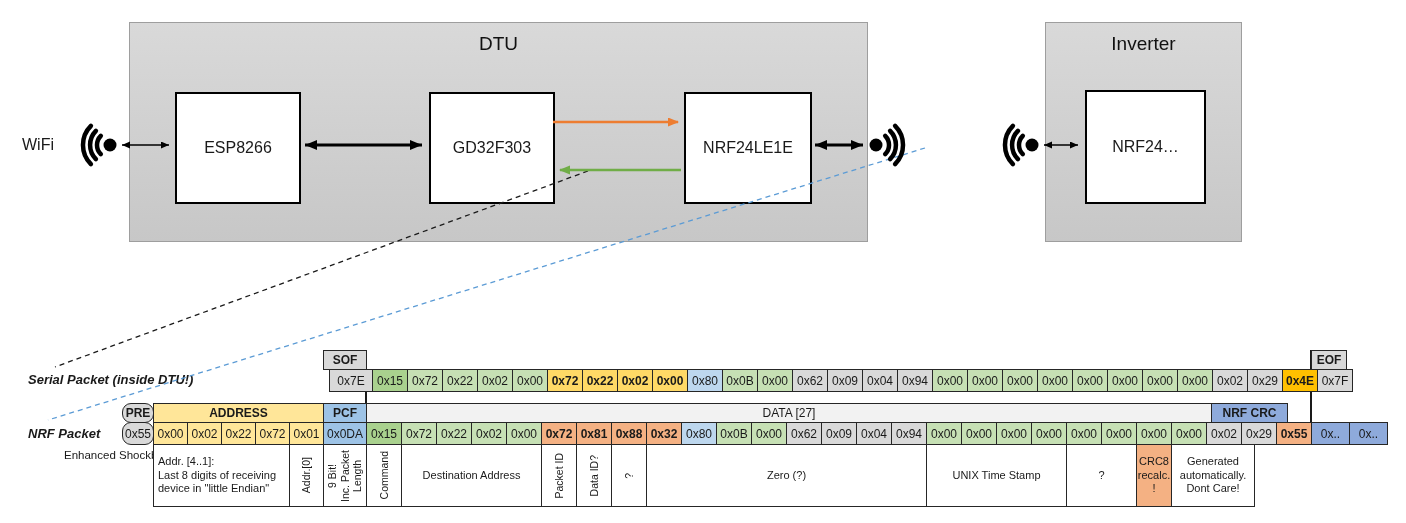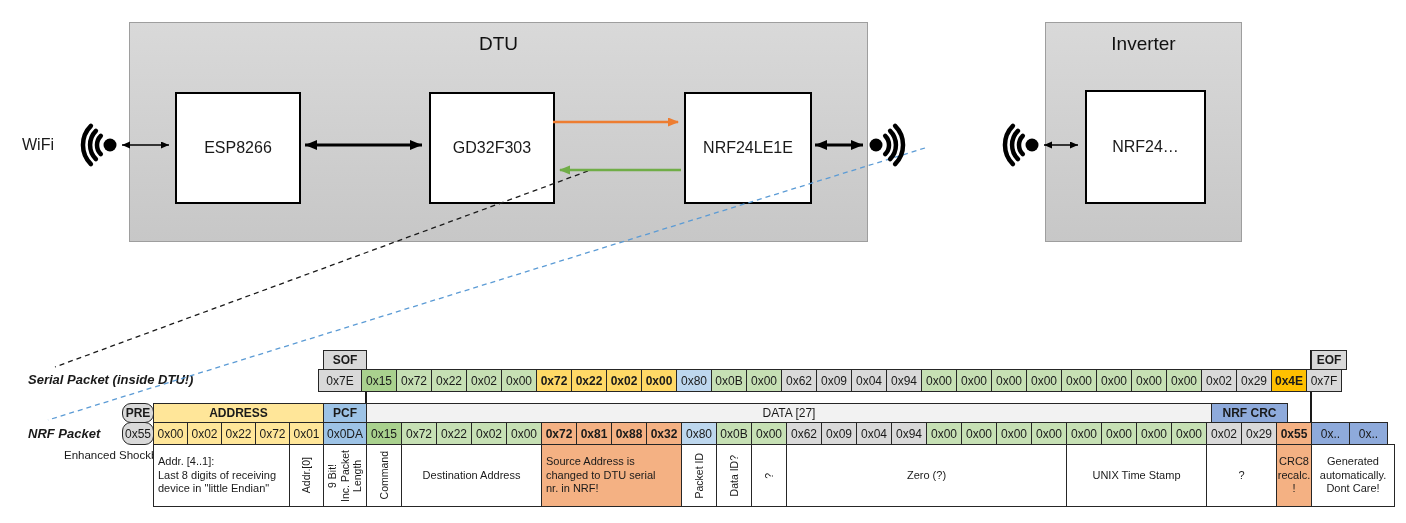--- a/index.html
+++ b/index.html
@@ -131,21 +131,21 @@
   <div class="vconn" style="left:365px;top:350px;height:157px"></div>
   <div class="vconn" style="left:1310px;top:350px;height:94px"></div>
 
   <div class="rowlabel" style="left:28px;top:372px">Serial Packet (inside DTU!)</div>
   <div class="rowlabel" style="left:28px;top:426px">NRF Packet</div>
   <div class="sublabel" style="left:28px;top:449px">Enhanced Shockburst</div>
 
   <div class="acell hdr h-gray" style="left:323px;top:350px;width:44px;height:20px">SOF</div>
   <div class="acell hdr h-gray" style="left:1311px;top:350px;width:36px;height:20px">EOF</div>
 
-  <div class="brow" style="left:318px;top:369px;height:23px">
+  <div class="brow" style="left:329px;top:369px;height:23px">
     <div class="cell c-gray1 w-sof">0x7E</div>
     <div class="cell w-byte c-green2">0x15</div>
       <div class="cell w-byte c-green1">0x72</div>
       <div class="cell w-byte c-green1">0x22</div>
       <div class="cell w-byte c-green1">0x02</div>
       <div class="cell w-byte c-green1">0x00</div>
       <div class="cell w-byte c-gold bold">0x72</div>
       <div class="cell w-byte c-gold bold">0x22</div>
       <div class="cell w-byte c-gold bold">0x02</div>
       <div class="cell w-byte c-gold bold">0x00</div>
@@ -220,23 +220,20 @@
   <div class="brow" style="left:153px;top:444px;height:63px">
     <div class="cell ann a-left a-addr4">Addr. [4..1]:
 Last 8 digits of receiving
 device in "little Endian"</div>
     <div class="cell ann vert a-addr1"><span class="vtext">Addr.[0]</span></div>
     <div class="cell ann vert a-pcf"><span class="vtext">9 Bit!
 Inc. Packet
 Length</span></div>
     <div class="cell ann vert a-b1"><span class="vtext">Command</span></div>
     <div class="cell ann a-b4">Destination Address</div>
-    <div class="cell ann a-left c-salmon a-b4">Source Address is
-changed to DTU serial
-nr. in NRF!</div>
     <div class="cell ann vert a-b1"><span class="vtext">Packet ID</span></div>
     <div class="cell ann vert a-b1"><span class="vtext">Data ID?</span></div>
     <div class="cell ann vert a-b1"><span class="vtext">?</span></div>
     <div class="cell ann a-b8">Zero (?)</div>
     <div class="cell ann a-b4">UNIX Time Stamp</div>
     <div class="cell ann a-b2">?</div>
     <div class="cell ann c-salmon a-b1">CRC8
 recalc.
 !</div>
     <div class="cell ann a-gen">Generated

